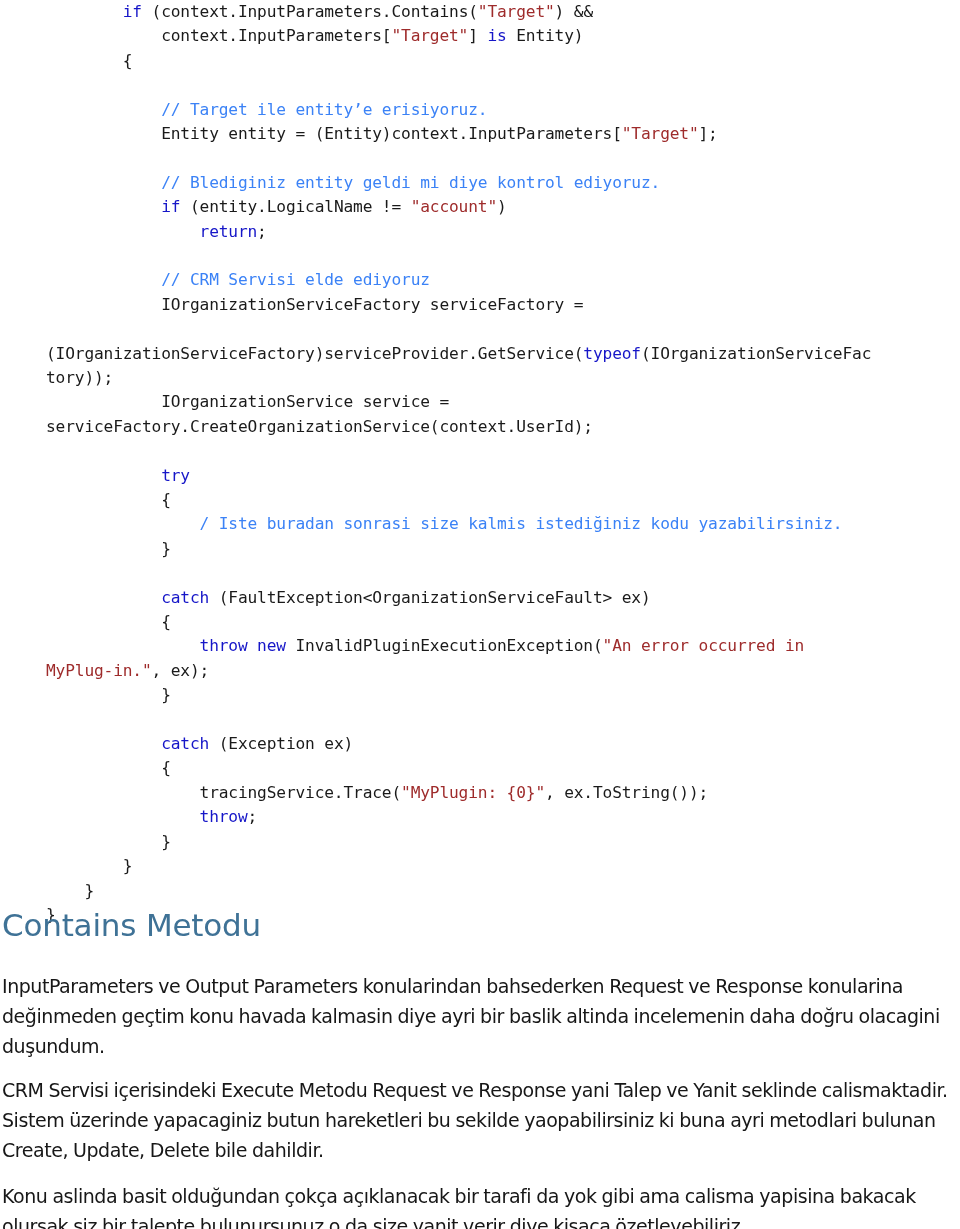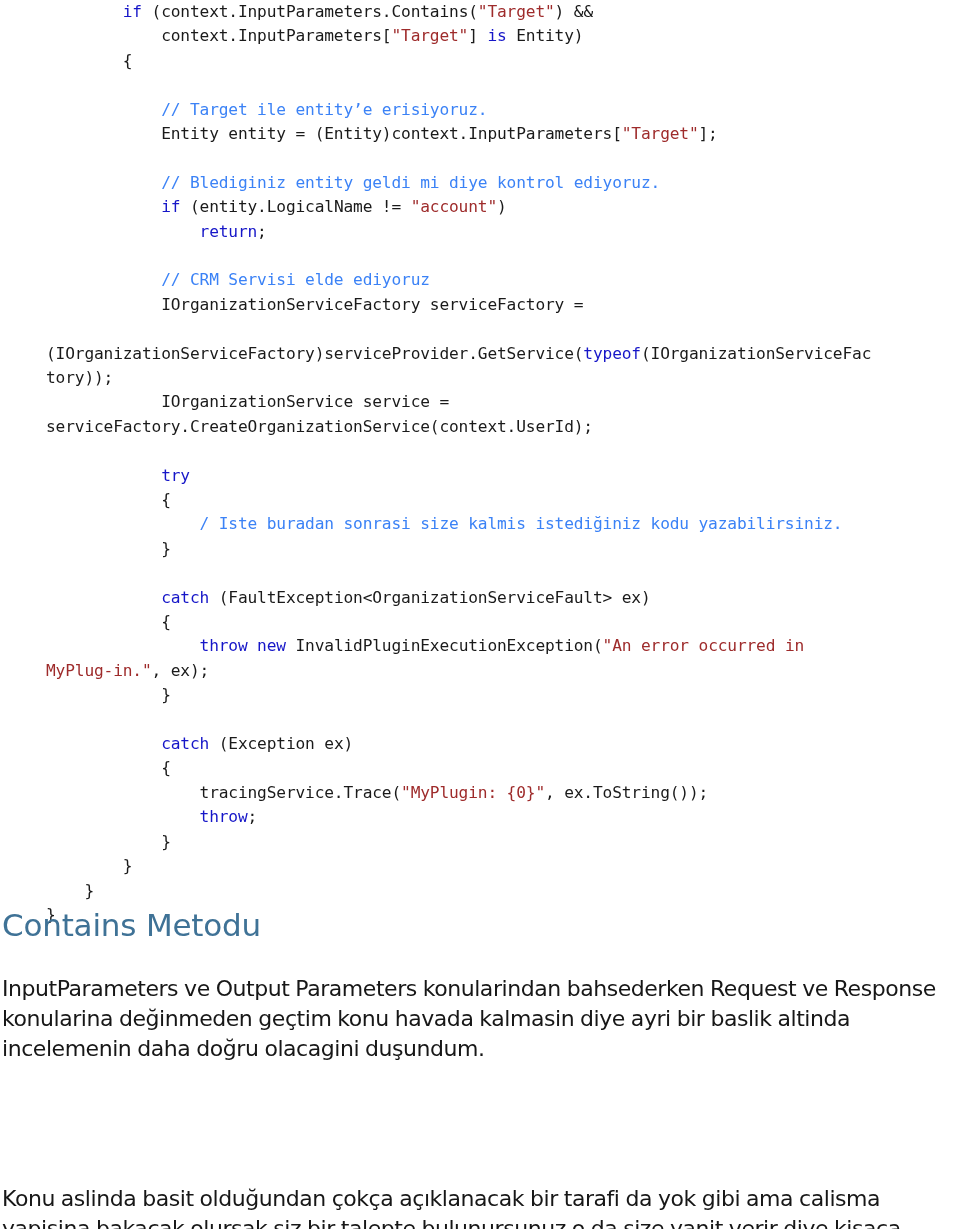--- a/index.html
+++ b/index.html
@@ -58,21 +58,21 @@
     letter-spacing: -0.2px;
     line-height: 38px;
   }
 
   
   .body-text {
     position: absolute;
     left: 2px;
     width: 952px;
     font-family: "DejaVu Sans", sans-serif;
-    font-size: 22px;
+    font-size: 19px;
     line-height: 30.2px;
     color: #171717;
     letter-spacing: -0.45px;
     word-spacing: -0.6px;
     text-align: left;
   }
   #para-1 { top: 952px; }
   #para-2 { top: 1056px; }
   #para-3 { top: 1162px; }
 </style>
@@ -80,16 +80,17 @@
 <body>
 
 <div class="page">
 
   <div class="code-block" id="code-block"><div class="code-line"><span class="kw">        if</span><span class="pln"> (context.InputParameters.Contains(</span><span class="str">"Target"</span><span class="pln">) &amp;&amp;</span></div><div class="code-line"><span class="pln">            context.InputParameters[</span><span class="str">"Target"</span><span class="pln">] </span><span class="kw">is</span><span class="pln"> Entity)</span></div><div class="code-line"><span class="pln">        {</span></div><div class="code-line blank">&nbsp;</div><div class="code-line"><span class="cmt">            // Target ile entity’e erisiyoruz.</span></div><div class="code-line"><span class="pln">            Entity entity = (Entity)context.InputParameters[</span><span class="str">"Target"</span><span class="pln">];</span></div><div class="code-line blank">&nbsp;</div><div class="code-line"><span class="cmt">            // Blediginiz entity geldi mi diye kontrol ediyoruz.</span></div><div class="code-line"><span class="kw">            if</span><span class="pln"> (entity.LogicalName != </span><span class="str">"account"</span><span class="pln">)</span></div><div class="code-line"><span class="kw">                return</span><span class="pln">;</span></div><div class="code-line blank">&nbsp;</div><div class="code-line"><span class="cmt">            // CRM Servisi elde ediyoruz</span></div><div class="code-line"><span class="pln">            IOrganizationServiceFactory serviceFactory =</span></div><div class="code-line blank">&nbsp;</div><div class="code-line"><span class="pln">(IOrganizationServiceFactory)serviceProvider.GetService(</span><span class="kw">typeof</span><span class="pln">(IOrganizationServiceFac</span></div><div class="code-line"><span class="pln">tory));</span></div><div class="code-line"><span class="pln">            IOrganizationService service =</span></div><div class="code-line"><span class="pln">serviceFactory.CreateOrganizationService(context.UserId);</span></div><div class="code-line blank">&nbsp;</div><div class="code-line"><span class="kw">            try</span></div><div class="code-line"><span class="pln">            {</span></div><div class="code-line"><span class="cmt">                / Iste buradan sonrasi size kalmis istediğiniz kodu yazabilirsiniz.</span></div><div class="code-line"><span class="pln">            }</span></div><div class="code-line blank">&nbsp;</div><div class="code-line"><span class="kw">            catch</span><span class="pln"> (FaultException&lt;OrganizationServiceFault&gt; ex)</span></div><div class="code-line"><span class="pln">            {</span></div><div class="code-line"><span class="kw">                throw new</span><span class="pln"> InvalidPluginExecutionException(</span><span class="str">"An error occurred in</span></div><div class="code-line"><span class="str">MyPlug-in."</span><span class="pln">, ex);</span></div><div class="code-line"><span class="pln">            }</span></div><div class="code-line blank">&nbsp;</div><div class="code-line"><span class="kw">            catch</span><span class="pln"> (Exception ex)</span></div><div class="code-line"><span class="pln">            {</span></div><div class="code-line"><span class="pln">                tracingService.Trace(</span><span class="str">"MyPlugin: {0}"</span><span class="pln">, ex.ToString());</span></div><div class="code-line"><span class="kw">                throw</span><span class="pln">;</span></div><div class="code-line"><span class="pln">            }</span></div><div class="code-line"><span class="pln">        }</span></div><div class="code-line"><span class="pln">    }</span></div><div class="code-line"><span class="pln">}</span></div></div>
 
   <div class="heading">Contains Metodu</div>
 
   <p class="body-text" id="para-1">InputParameters ve Output Parameters konularindan bahsederken Request ve Response konularina değinmeden geçtim konu havada kalmasin diye ayri bir baslik altinda incelemenin daha doğru olacagini duşundum.</p>
 
+  <p class="body-text" id="para-2">CRM Servisi içerisindeki Execute Metodu Request ve Response yani Talep ve Yanit seklinde calismaktadir. Sistem üzerinde yapacaginiz butun hareketleri bu sekilde yaopabilirsiniz ki buna ayri metodlari bulunan Create, Update, Delete bile dahildir.</p>
 
   <p class="body-text" id="para-3">Konu aslinda basit olduğundan çokça açıklanacak bir tarafi da yok gibi ama calisma yapisina bakacak olursak siz bir talepte bulunursunuz o da size yanit verir diye kisaca özetleyebiliriz.</p>
 
 </div>
 
 </body></html>

